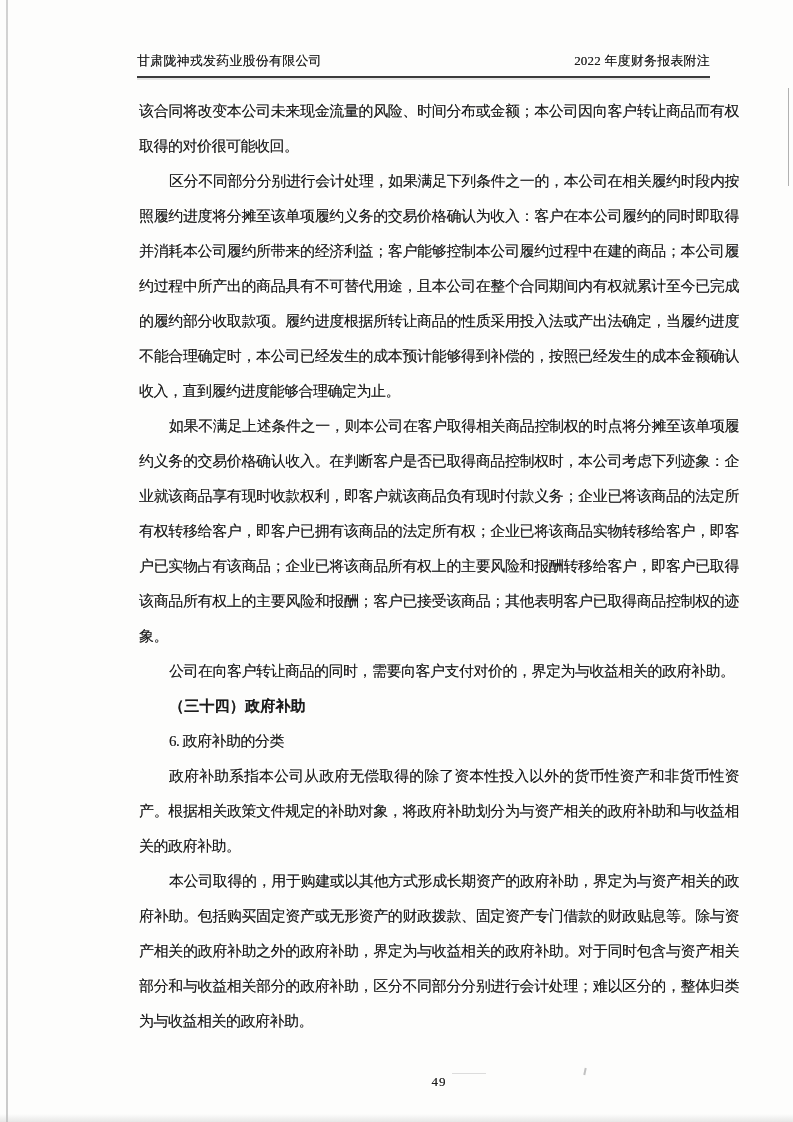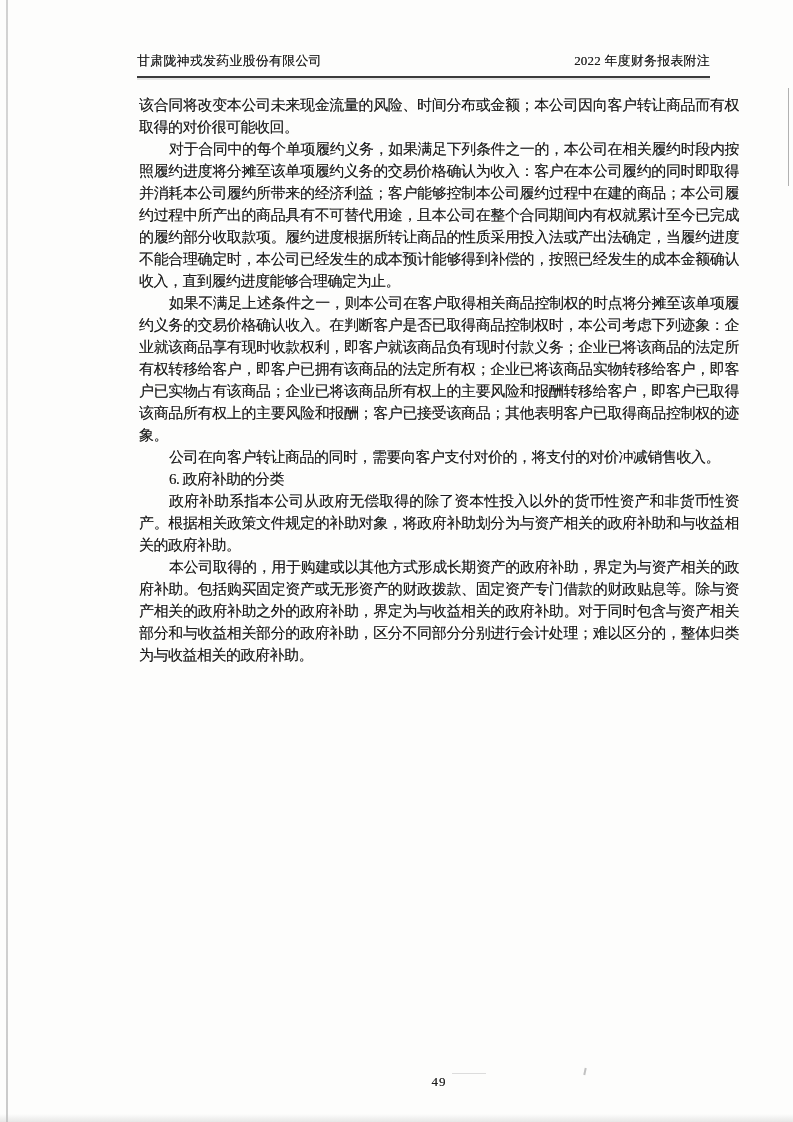--- a/index.html
+++ b/index.html
@@ -79,21 +79,21 @@
   }
   
   .content {
     position: absolute;
     left: 139px; top: 94px;
     width: 600px;
   }
   .content p {
     margin: 0;
     font-size: 15px;
-    line-height: 22px;
+    line-height: 35px;
     letter-spacing: -0.5px;
     text-align: justify;
     text-justify: inter-ideograph;
     text-shadow: 0 0 0.5px rgba(0,0,0,0.5);
   }
   .content p.indent { text-indent: 2em; }
   .content p.heading {
     font-weight: bold;
     text-indent: 2em;
     letter-spacing: 0.2px;
@@ -120,23 +120,24 @@
   <div class="scan-tick"></div>
   <div class="scan-bottom-shade"></div>
 
   <div class="header">
     <span class="company">甘肃陇神戎发药业股份有限公司</span>
     <span class="doc-title">2022 年度财务报表附注</span>
   </div>
 
   <div class="content">
     <p class="no-indent">该合同将改变本公司未来现金流量的风险、时间分布或金额；本公司因向客户转让商品而有权取得的对价很可能收回。</p>
-    <p class="indent">对于合同中的每个单项履约义务，如果满足下列条件之一的，本公司在相关履约时段内按照履约进度将分摊至该单项履约义务的交易价格确认为收入：客户在本公司履约的同时即取得并消耗本公司履约所带来的经济利益；客户能够控制本公司履约过程中在建的商品；本公司履约过程中所产出的商品具有不可替代用途，且本公司在整个合同期间内有权就累计至今已完成的履约部分收取款项。履约进度根据所转让商品的性质采用投入法或产出法确定，当履约进度不能合理确定时，本公司已经发生的成本预计能够得到补偿的，按照已经发生的成本金额确认收入，直到履约进度能够合理确定为止。</p>
+    <p class="indent">区分不同部分分别进行会计处理，如果满足下列条件之一的，本公司在相关履约时段内按照履约进度将分摊至该单项履约义务的交易价格确认为收入：客户在本公司履约的同时即取得并消耗本公司履约所带来的经济利益；客户能够控制本公司履约过程中在建的商品；本公司履约过程中所产出的商品具有不可替代用途，且本公司在整个合同期间内有权就累计至今已完成的履约部分收取款项。履约进度根据所转让商品的性质采用投入法或产出法确定，当履约进度不能合理确定时，本公司已经发生的成本预计能够得到补偿的，按照已经发生的成本金额确认收入，直到履约进度能够合理确定为止。</p>
     <p class="indent">如果不满足上述条件之一，则本公司在客户取得相关商品控制权的时点将分摊至该单项履约义务的交易价格确认收入。在判断客户是否已取得商品控制权时，本公司考虑下列迹象：企业就该商品享有现时收款权利，即客户就该商品负有现时付款义务；企业已将该商品的法定所有权转移给客户，即客户已拥有该商品的法定所有权；企业已将该商品实物转移给客户，即客户已实物占有该商品；企业已将该商品所有权上的主要风险和报酬转移给客户，即客户已取得该商品所有权上的主要风险和报酬；客户已接受该商品；其他表明客户已取得商品控制权的迹象。</p>
-    <p class="indent">公司在向客户转让商品的同时，需要向客户支付对价的，将支付的对价冲减销售收入。</p>
+    <p class="indent">公司在向客户转让商品的同时，需要向客户支付对价的，界定为与收益相关的政府补助。</p>
+    <p class="heading">（三十四）政府补助</p>
     <p class="indent">6. 政府补助的分类</p>
     <p class="indent">政府补助系指本公司从政府无偿取得的除了资本性投入以外的货币性资产和非货币性资产。根据相关政策文件规定的补助对象，将政府补助划分为与资产相关的政府补助和与收益相关的政府补助。</p>
     <p class="indent">本公司取得的，用于购建或以其他方式形成长期资产的政府补助，界定为与资产相关的政府补助。包括购买固定资产或无形资产的财政拨款、固定资产专门借款的财政贴息等。除与资产相关的政府补助之外的政府补助，界定为与收益相关的政府补助。对于同时包含与资产相关部分和与收益相关部分的政府补助，区分不同部分分别进行会计处理；难以区分的，整体归类为与收益相关的政府补助。</p>
   </div>
 
   <div class="footer">49</div>
 
 </div>
 
 </body></html>

